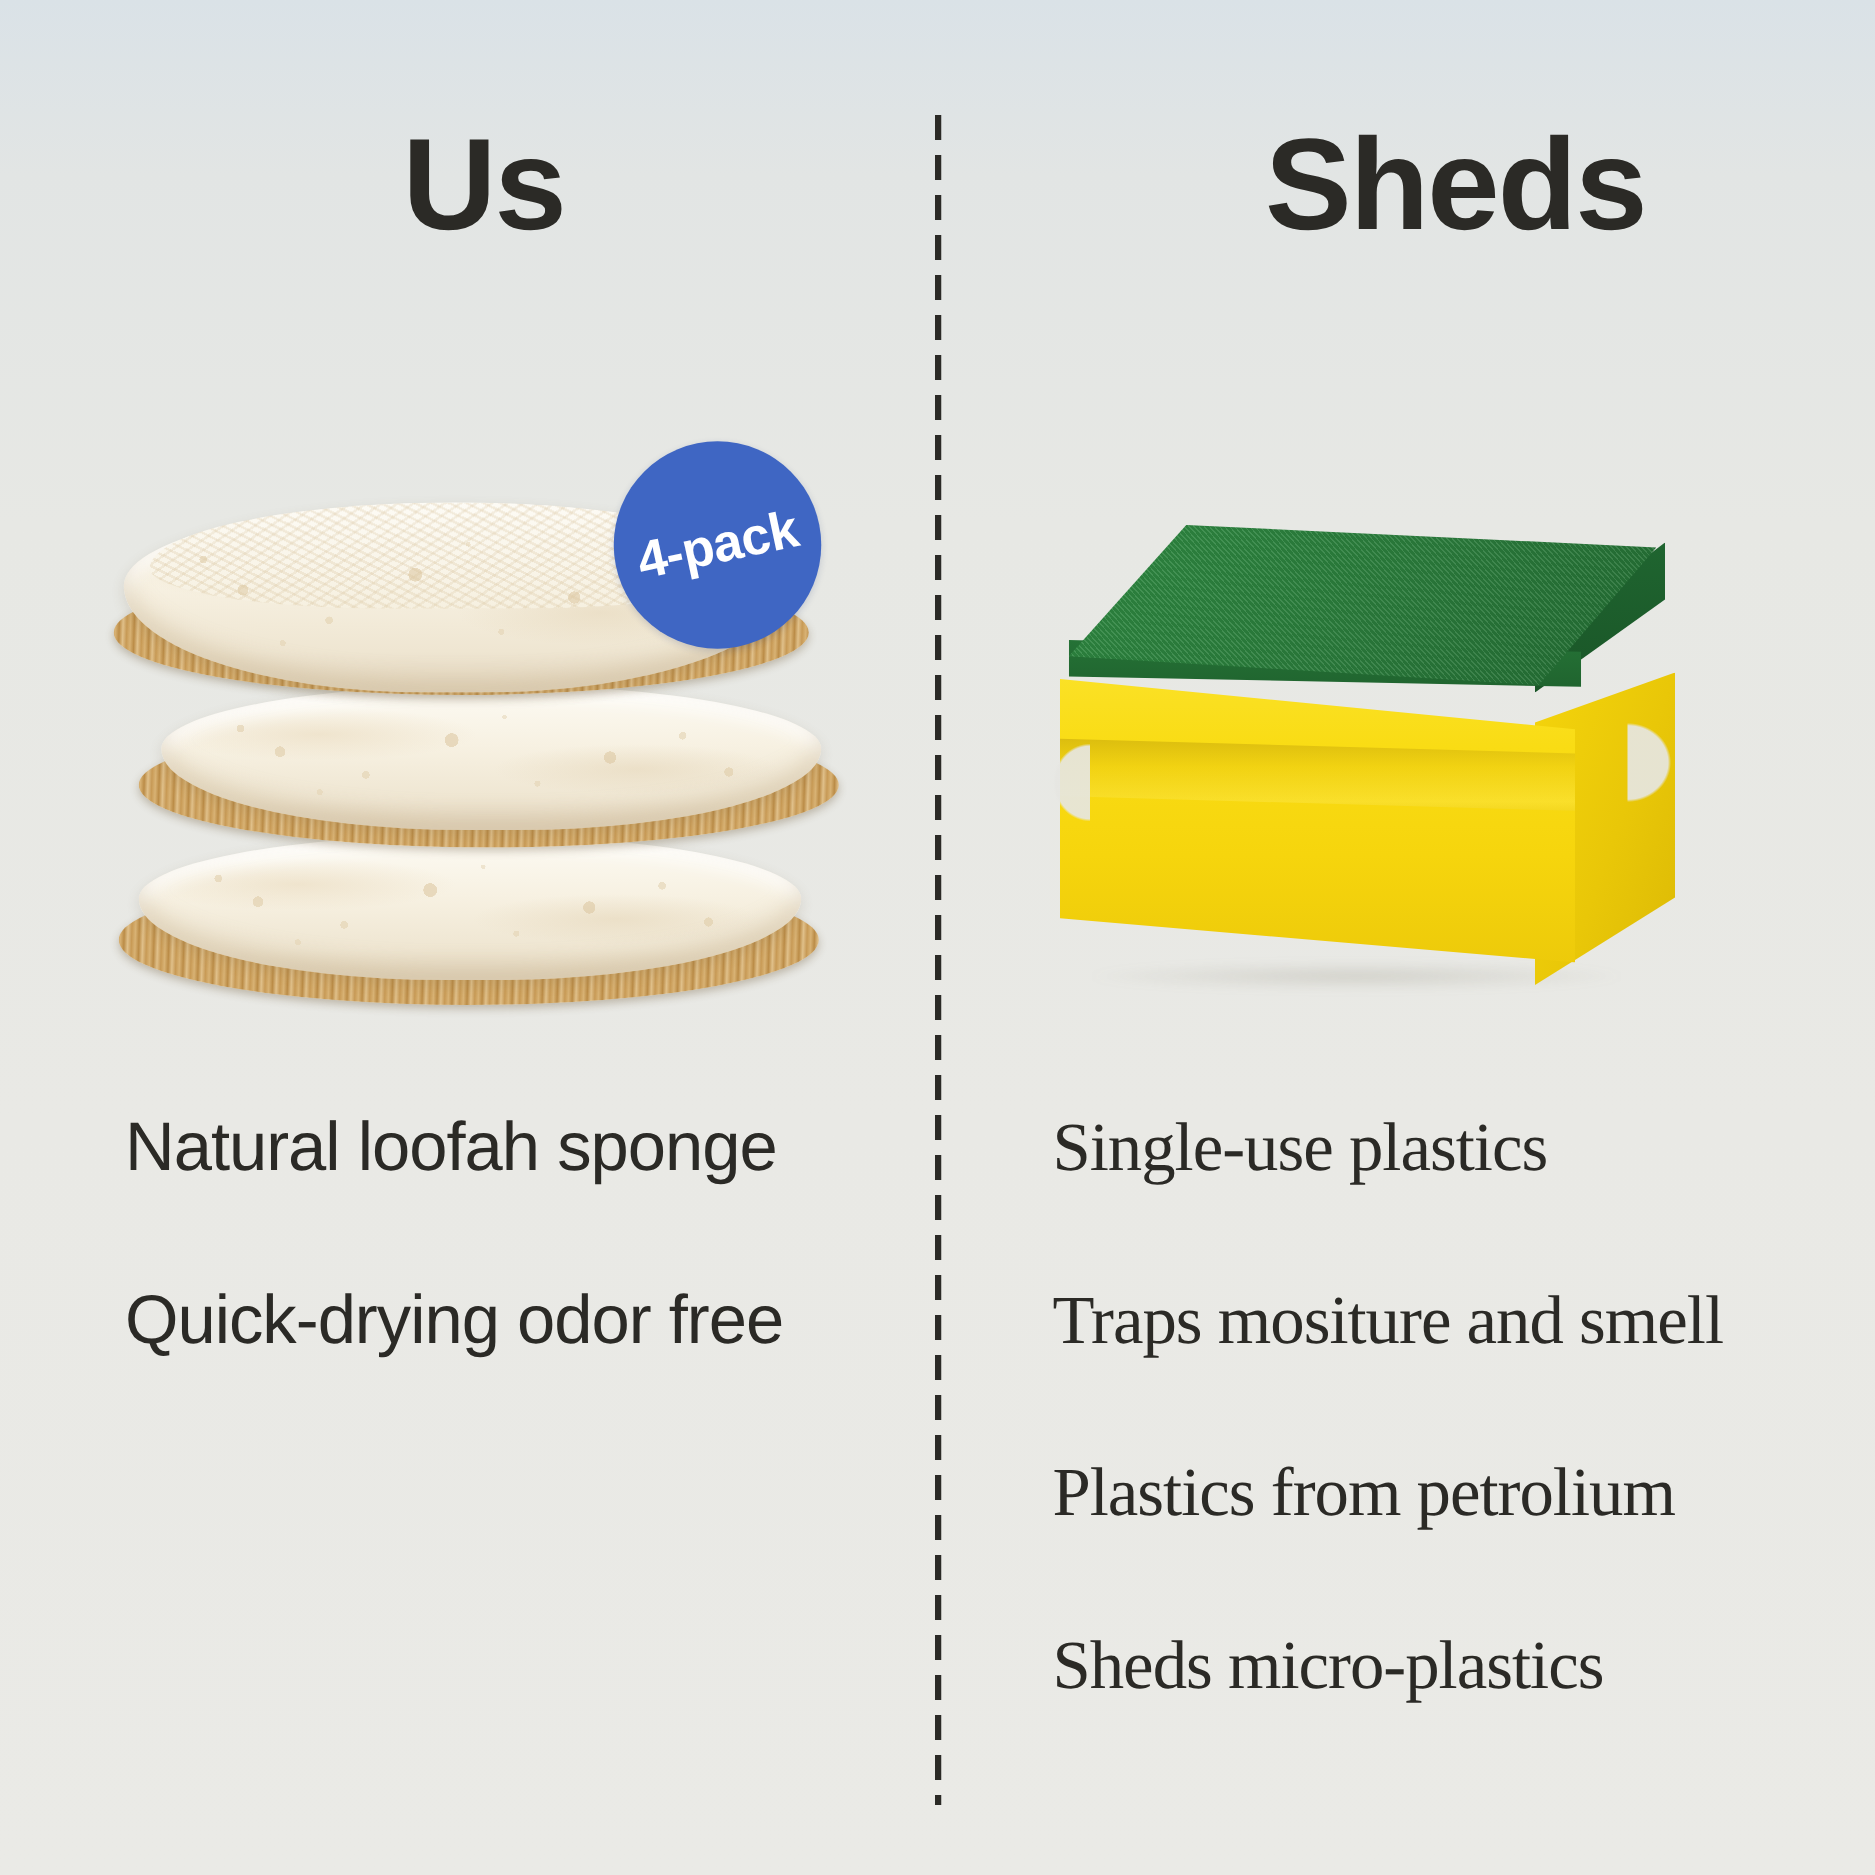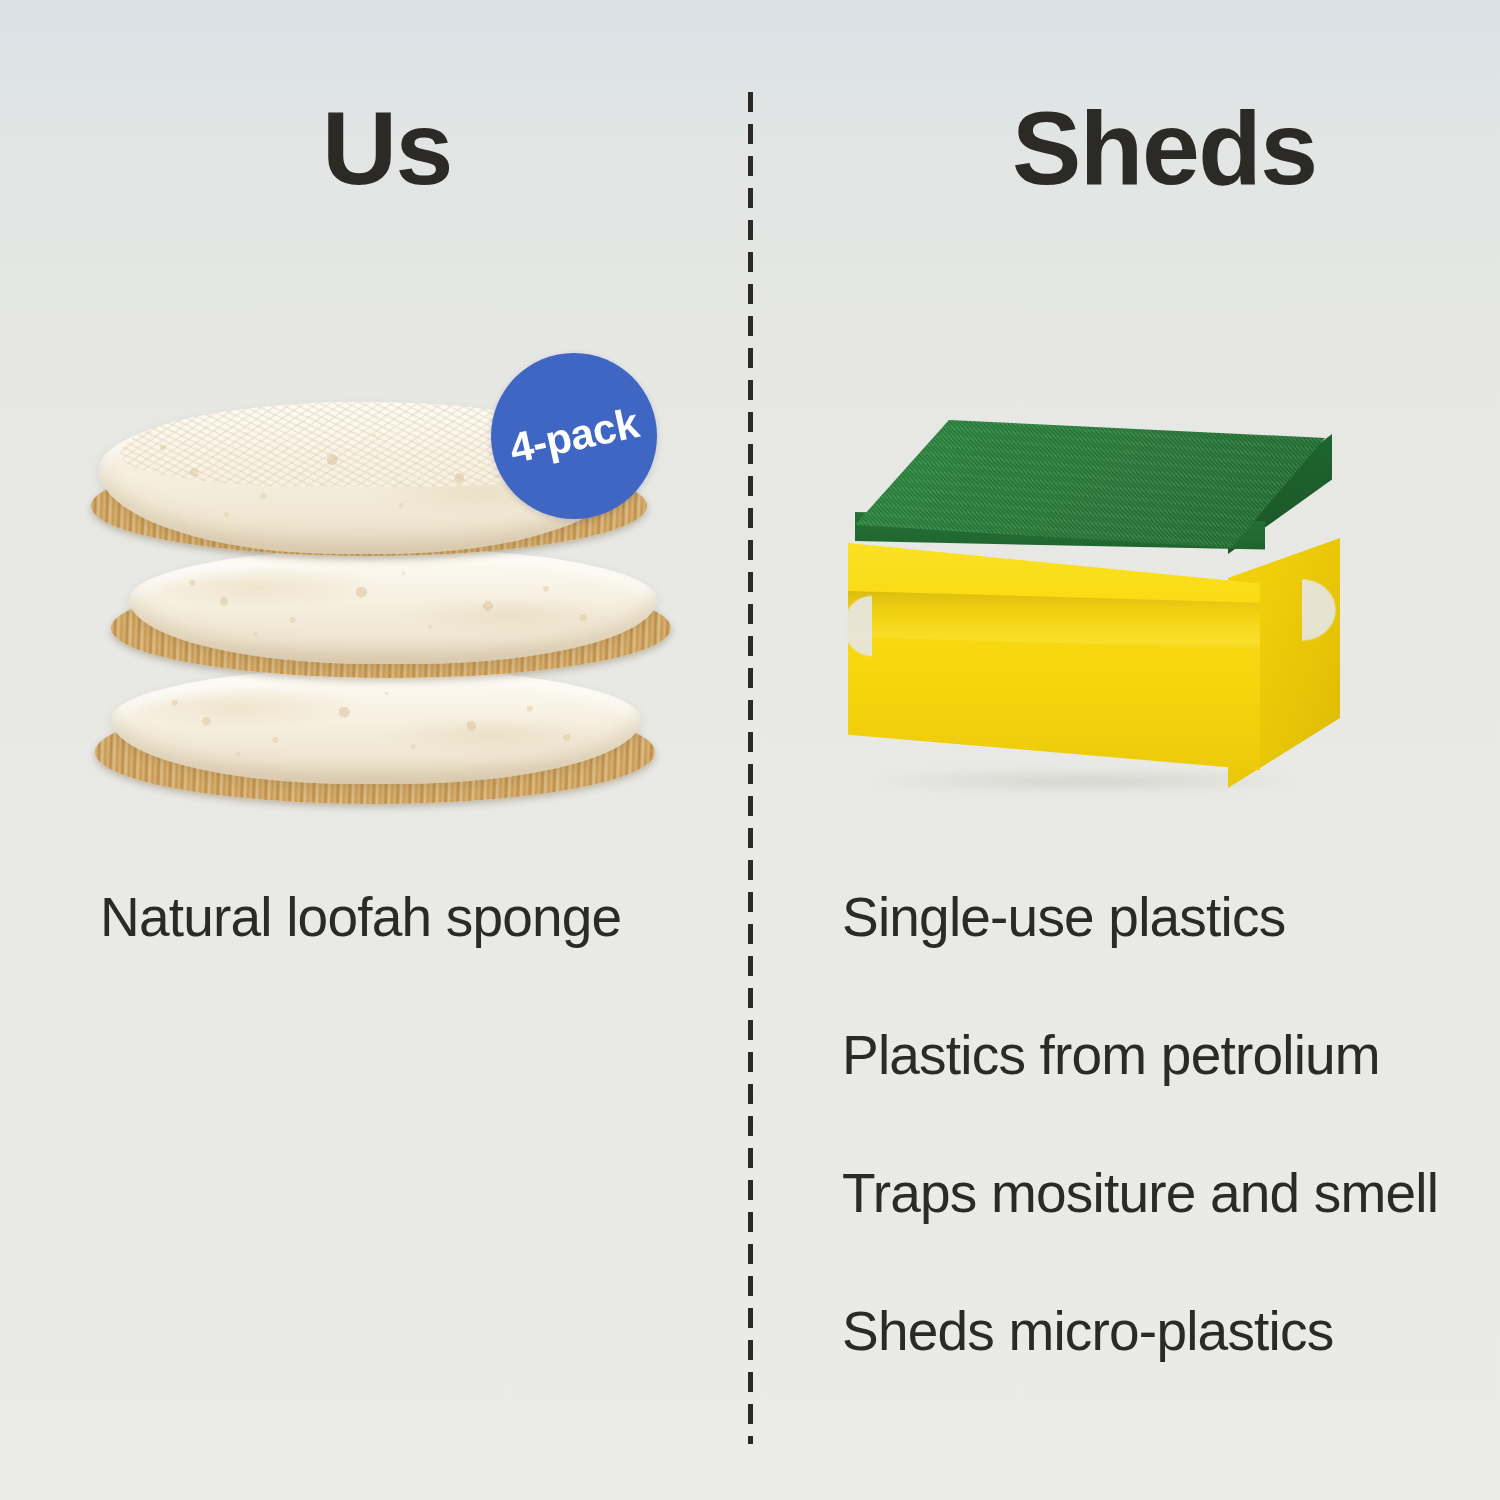--- a/index.html
+++ b/index.html
@@ -292,21 +292,21 @@
   }
 
   
   .feature-list {
     position: absolute;
     margin: 0;
     padding: 0;
     list-style: none;
   }
   #features-us   { left: 88px;  top: 890px; width: 640px; margin-left: 12px; }
-  #features-them { left: 842px; top: 890px; width: 640px; }
+  #features-them { left: 842px; top: 890px; width: 640px; font-family: Liberation Serif, serif; }
 
   .feature-item {
     color: #2b2a26;
     font-size: 55px;
     line-height: 1;
     letter-spacing: -0.8px;
     white-space: nowrap;
     height: 138px;
   }
 </style>
@@ -356,22 +356,23 @@
       <div class="sponge-green-side"></div>
       <div class="sponge-green-front"></div>
       <div class="sponge-green-top"></div>
       <div class="sponge-notch-left"></div>
       <div class="sponge-notch-right"></div>
     </div>
   </div>
 
   <ul class="feature-list" id="features-us">
     <li class="feature-item">Natural loofah sponge</li>
+    <li class="feature-item">Quick-drying odor free</li>
   </ul>
 
   <ul class="feature-list" id="features-them">
     <li class="feature-item">Single-use plastics</li>
+    <li class="feature-item">Traps mositure and smell</li>
     <li class="feature-item">Plastics from petrolium</li>
-    <li class="feature-item">Traps mositure and smell</li>
     <li class="feature-item">Sheds micro-plastics</li>
   </ul>
 
 </div>
 
 </body></html>

